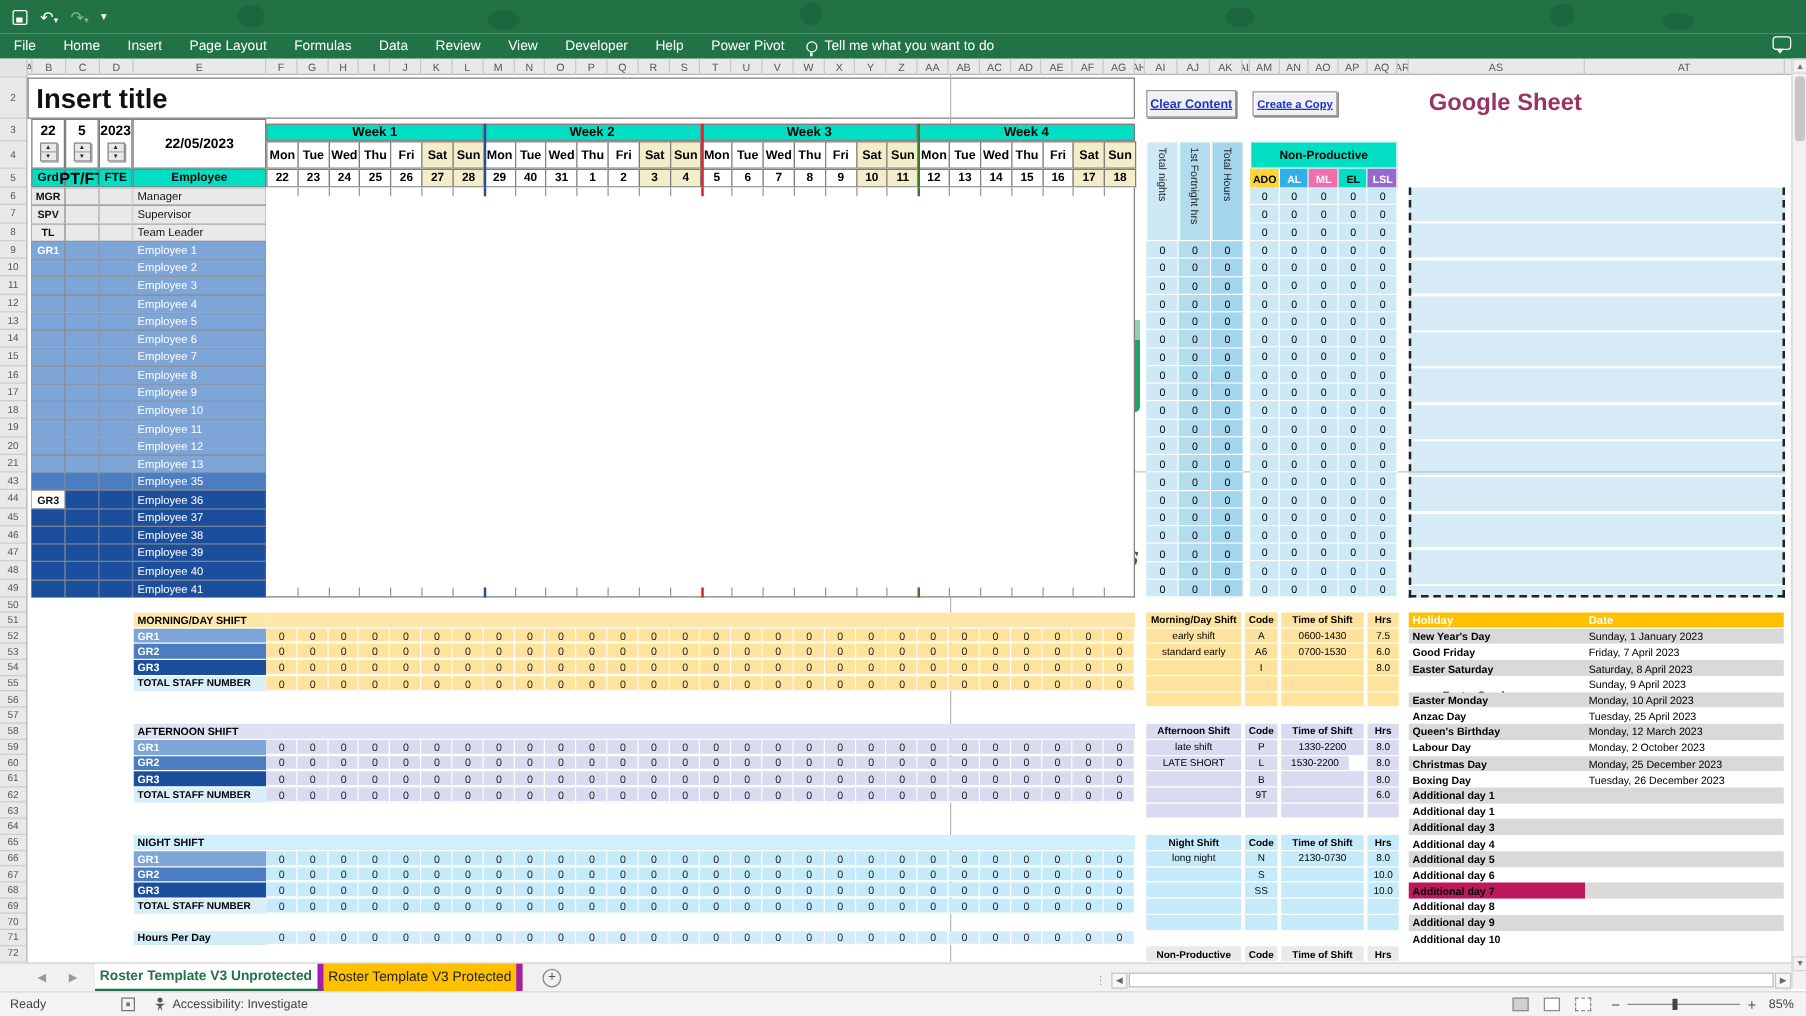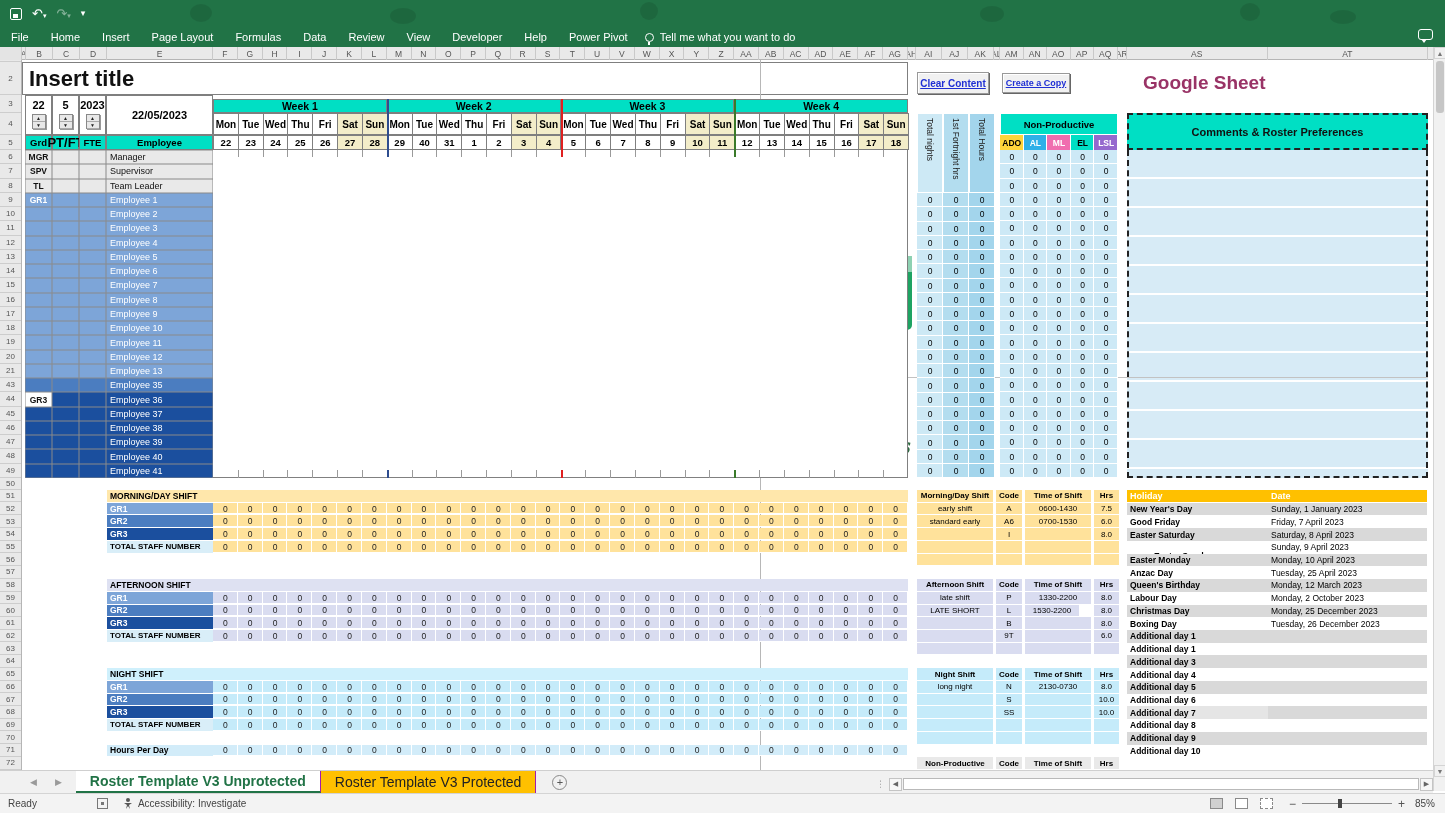--- a/index.html
+++ b/index.html
@@ -62,21 +62,21 @@
     background:#e8e8e8; box-shadow:1px 1px 0 #999;}
   .spinctl div { flex:1; display:flex; align-items:center; justify-content:center; font-size:5px; color:#222;
     border-bottom:1px solid #aaa;}
   .zc { box-shadow: inset -1px 0 #fff, inset 0 -1px #fff; display:flex; align-items:center; justify-content:center;
     font-size:8.5px; color:#222;}
 
   
   .tabbar { position:absolute; left:0; top:770px; width:1433px; height:23px; background:#f1f1f1;
     border-top:1px solid #cfcfcf; display:flex; align-items:stretch;}
   .tabnav { display:flex; align-items:center; gap:18px; padding:0 14px 0 30px; color:#9a9a9a; font-size:9px;}
-  .stab { display:flex; align-items:center; padding:0 14px; font-size:14px; border-right:1px solid #a21caf;}
+  .stab { display:flex; align-items:center; padding:0 4px; font-size:11px; border-right:5px solid #a21caf;}
   .stab.active { background:#fff; color:#217346; font-weight:bold; border-bottom:2px solid #217346;}
   .stab.protected { background:#ffc000; color:#222; }
   .addsheet { width:15px; height:15px; border-radius:50%; border:1px solid #888; color:#555;
     display:flex; align-items:center; justify-content:center; font-size:11px; margin:auto 0 auto 16px;}
   .statusbar { position:absolute; left:0; top:793px; width:1445px; height:20px; background:#f3f3f3;
     border-top:1px solid #d4d4d4; display:flex; align-items:center; font-size:10px; color:#444;}
   .viewbox { width:13px; height:11px; border:1px solid #8a8a8a; margin-left:12px; background:#fff;}
   .viewbox.sel { background:#d0d0d0; }
   .zoomline { width:90px; height:1px; background:#8a8a8a; margin:0 6px; position:relative;}
   .zoomthumb { position:absolute; left:36px; top:-4px; width:4px; height:9px; background:#444;}
@@ -257,24 +257,20 @@
       </div>
 
     <div class="abs xlbtn" style="left:917px;top:12px;width:72px;height:22px;">
         <span>Clear Content</span>
       </div>
     <div class="abs xlbtn" style="left:1002px;top:13px;width:68px;height:20px;font-size:9px;">
         <span>Create a Copy</span>
       </div>
     <div class="abs" style="left:1143px;top:12px;font-size:19px;font-weight:bold;color:#993366;"><span>Google Sheet</span></div>
 
-    <div class="abs cell" style="left:1127px;top:53px;width:301px;height:37px;background:#00dfc4;border:2px dashed #222;
-                font-weight:bold;font-size:11px;color:#111;">
-        <span>Comments &amp; Roster Preferences</span>
-      </div>
     <div class="abs" style="left:1127px;top:90px;width:301px;height:328px;
                 background:repeating-linear-gradient(to bottom,#d7ebf6 0px,#d7ebf6 27px,#ffffff 27px,#ffffff 29px);
                 border-left:2px dashed #222;border-right:2px dashed #222;border-bottom:2px dashed #222;"></div>
 
     <div class="abs features" id="features" style="left:293px;top:96px;">
         <div>Dynamic calendar</div>
         <div>Excel &amp; Google Sheets compatible template!</div>
         <div>Colour-coded for non-productive shifts</div>
         <div>Supports rotating shifts</div>
         <div>Tracks working hours per day</div>
@@ -1237,21 +1233,21 @@
       <div style="position: absolute; left: 1127px; top: 582.727px; width: 141px; height: 12.7273px; background: rgb(255, 255, 255); font-weight: bold; font-size: 8.5px; display: flex; align-items: center; padding-left: 3px; white-space: nowrap;">Additional day 1</div>
       <div style="position: absolute; left: 1268px; top: 582.727px; width: 159px; height: 12.7273px; background: rgb(255, 255, 255); font-size: 8.5px; display: flex; align-items: center; padding-left: 3px; white-space: nowrap;"></div>
       <div style="position: absolute; left: 1127px; top: 595.455px; width: 141px; height: 12.7273px; background: rgb(217, 217, 217); font-weight: bold; font-size: 8.5px; display: flex; align-items: center; padding-left: 3px; white-space: nowrap;">Additional day 3</div>
       <div style="position: absolute; left: 1268px; top: 595.455px; width: 159px; height: 12.7273px; background: rgb(217, 217, 217); font-size: 8.5px; display: flex; align-items: center; padding-left: 3px; white-space: nowrap;"></div>
       <div style="position: absolute; left: 1127px; top: 608.182px; width: 141px; height: 12.7273px; background: rgb(255, 255, 255); font-weight: bold; font-size: 8.5px; display: flex; align-items: center; padding-left: 3px; white-space: nowrap;">Additional day 4</div>
       <div style="position: absolute; left: 1268px; top: 608.182px; width: 159px; height: 12.7273px; background: rgb(255, 255, 255); font-size: 8.5px; display: flex; align-items: center; padding-left: 3px; white-space: nowrap;"></div>
       <div style="position: absolute; left: 1127px; top: 620.909px; width: 141px; height: 12.7273px; background: rgb(217, 217, 217); font-weight: bold; font-size: 8.5px; display: flex; align-items: center; padding-left: 3px; white-space: nowrap;">Additional day 5</div>
       <div style="position: absolute; left: 1268px; top: 620.909px; width: 159px; height: 12.7273px; background: rgb(217, 217, 217); font-size: 8.5px; display: flex; align-items: center; padding-left: 3px; white-space: nowrap;"></div>
       <div style="position: absolute; left: 1127px; top: 633.636px; width: 141px; height: 12.7273px; background: rgb(255, 255, 255); font-weight: bold; font-size: 8.5px; display: flex; align-items: center; padding-left: 3px; white-space: nowrap;">Additional day 6</div>
       <div style="position: absolute; left: 1268px; top: 633.636px; width: 159px; height: 12.7273px; background: rgb(255, 255, 255); font-size: 8.5px; display: flex; align-items: center; padding-left: 3px; white-space: nowrap;"></div>
-      <div style="position: absolute; left: 1127px; top: 646.364px; width: 141px; height: 12.7273px; background: #e5e5e5; font-weight: bold; font-size: 8.5px; display: flex; align-items: center; padding-left: 3px; white-space: nowrap;">Additional day 7</div>
+      <div style="position: absolute; left: 1127px; top: 646.364px; width: 141px; height: 12.7273px; background: #be185d; font-weight: bold; font-size: 8.5px; display: flex; align-items: center; padding-left: 3px; white-space: nowrap;">Additional day 7</div>
       <div style="position: absolute; left: 1268px; top: 646.364px; width: 159px; height: 12.7273px; background: rgb(217, 217, 217); font-size: 8.5px; display: flex; align-items: center; padding-left: 3px; white-space: nowrap;"></div>
       <div style="position: absolute; left: 1127px; top: 659.091px; width: 141px; height: 12.7273px; background: rgb(255, 255, 255); font-weight: bold; font-size: 8.5px; display: flex; align-items: center; padding-left: 3px; white-space: nowrap;">Additional day 8</div>
       <div style="position: absolute; left: 1268px; top: 659.091px; width: 159px; height: 12.7273px; background: rgb(255, 255, 255); font-size: 8.5px; display: flex; align-items: center; padding-left: 3px; white-space: nowrap;"></div>
       <div style="position: absolute; left: 1127px; top: 671.818px; width: 141px; height: 12.7273px; background: rgb(217, 217, 217); font-weight: bold; font-size: 8.5px; display: flex; align-items: center; padding-left: 3px; white-space: nowrap;">Additional day 9</div>
       <div style="position: absolute; left: 1268px; top: 671.818px; width: 159px; height: 12.7273px; background: rgb(217, 217, 217); font-size: 8.5px; display: flex; align-items: center; padding-left: 3px; white-space: nowrap;"></div>
       <div style="position: absolute; left: 1127px; top: 684.545px; width: 141px; height: 12.7273px; background: rgb(255, 255, 255); font-weight: bold; font-size: 8.5px; display: flex; align-items: center; padding-left: 3px; white-space: nowrap;">Additional day 10</div>
       <div style="position: absolute; left: 1268px; top: 684.545px; width: 159px; height: 12.7273px; background: rgb(255, 255, 255); font-size: 8.5px; display: flex; align-items: center; padding-left: 3px; white-space: nowrap;"></div>
     </div>
 
   <div class="vscroll">

